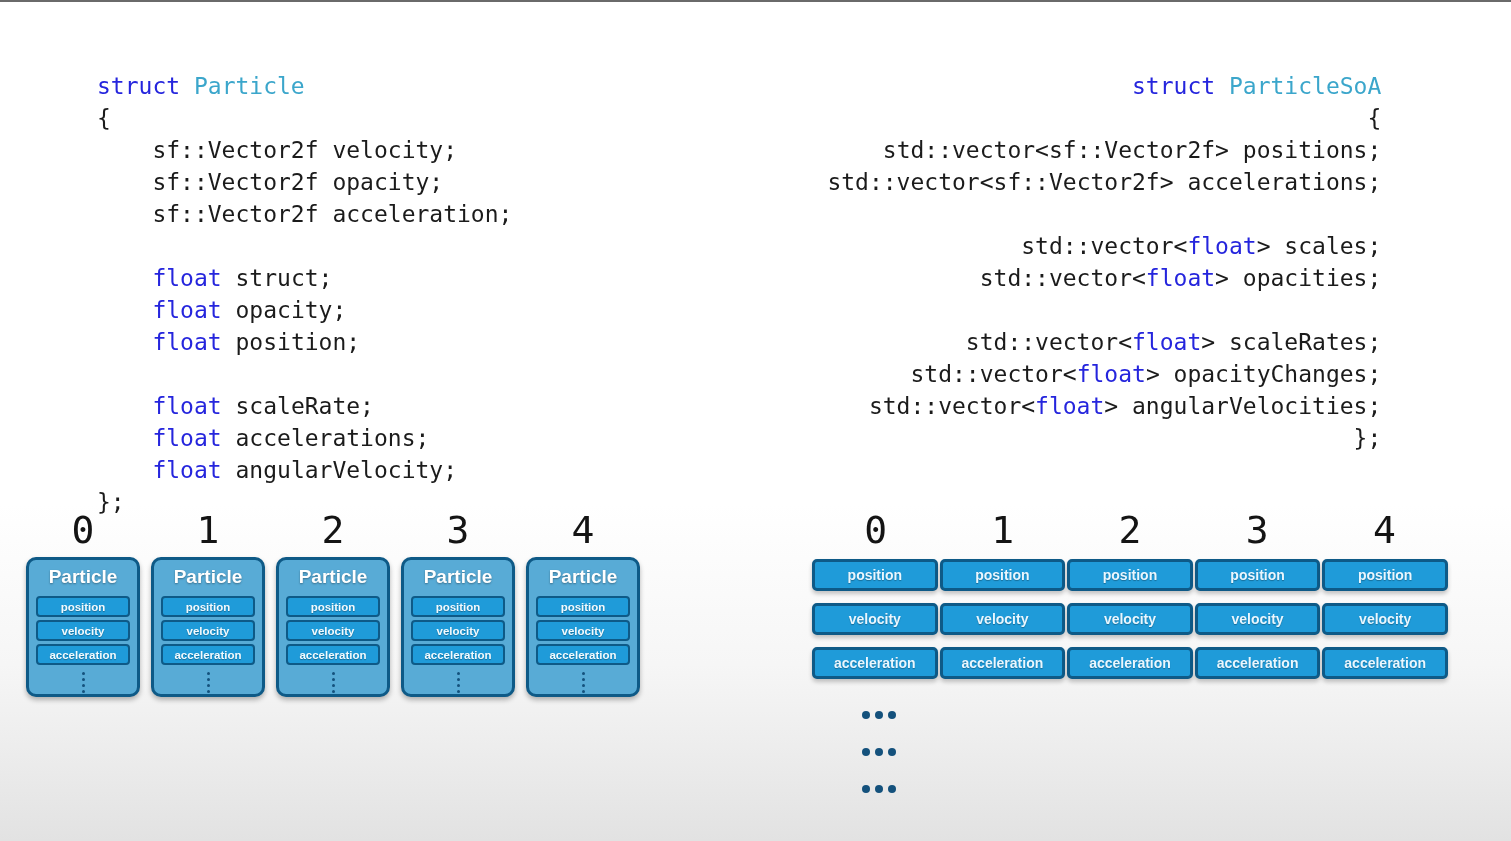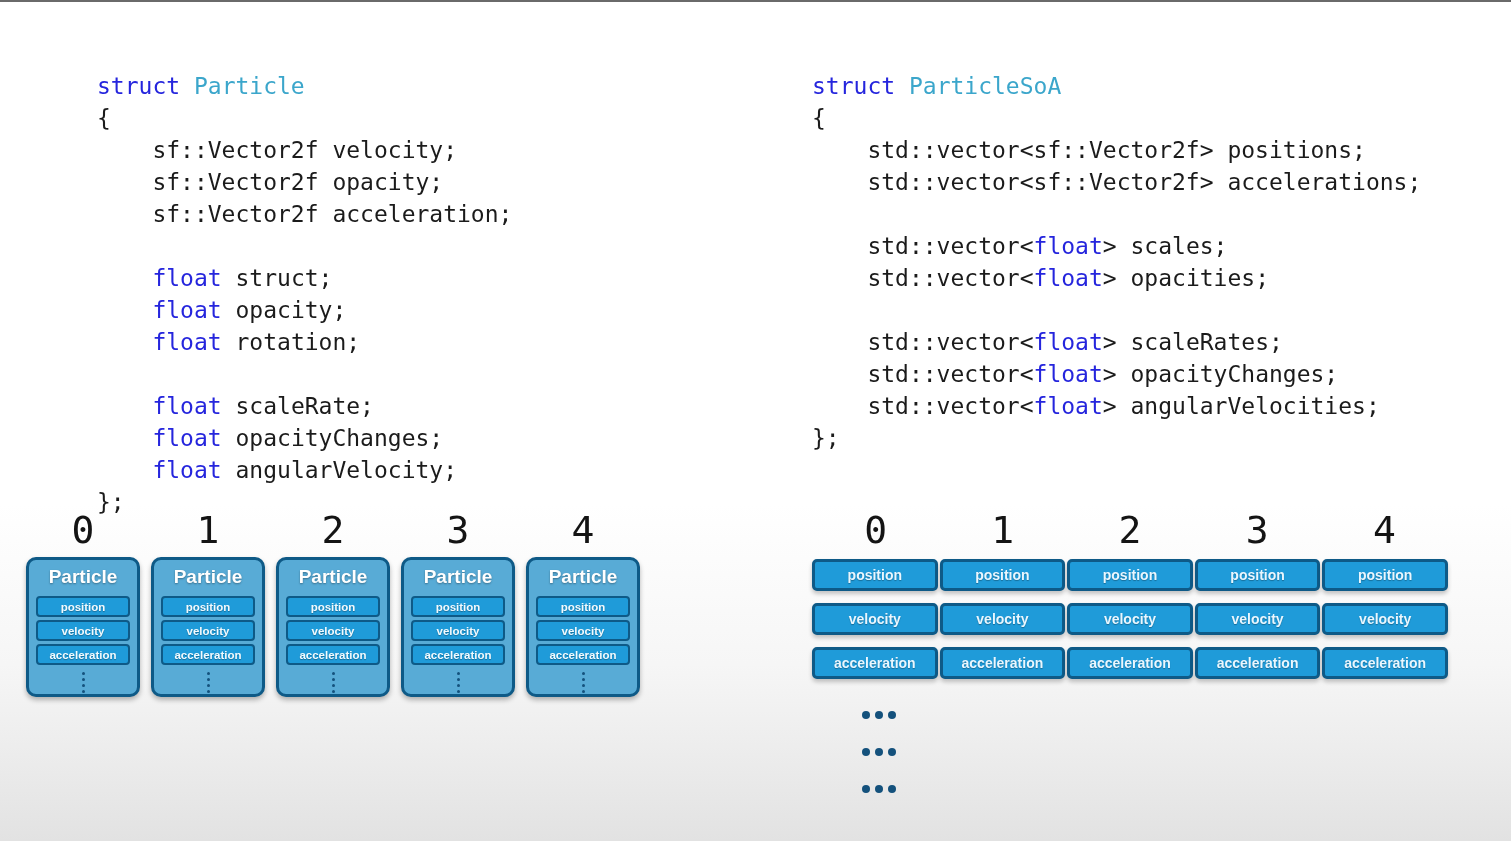--- a/index.html
+++ b/index.html
@@ -10,21 +10,21 @@
   }
   .topline { position:absolute; top:0; left:0; width:100%; height:2px; background:#1a1a1a; opacity:.65; }
 
   
   .code {
     position:absolute; top:26px;
     font-family:"DejaVu Sans Mono", monospace;
     font-size:23px; line-height:32px; color:var(--c-plain,#1b1b1b);margin-top:44px;
   }
   .code-aos { left:97px; }
-  .code-soa { left:812px; }
+  .code-soa { left:772px;text-align:right; }
   .code-line { height:32px; white-space:pre; }
   .tok-kw { color:var(--c-kw,#2525dd); }
   .tok-ty { color:var(--c-ty,#3ba6cb); }
   .tok-pl { color:var(--c-plain,#1b1b1b); }
 
   
   .idx-row { display:flex; margin-bottom:6px; }
   .idx {
     text-align:center; font-family:"DejaVu Sans Mono", monospace;
     font-size:38px; line-height:42px; color:#141414;
@@ -83,24 +83,24 @@
 
 <div class="code code-aos">
     <div class="code-line"><span class="tok-kw">struct </span><span class="tok-ty">Particle</span></div>
     <div class="code-line"><span class="tok-pl">{</span></div>
     <div class="code-line"><span class="tok-pl">    sf::Vector2f velocity;</span></div>
     <div class="code-line"><span class="tok-pl">    sf::Vector2f opacity;</span></div>
     <div class="code-line"><span class="tok-pl">    sf::Vector2f acceleration;</span></div>
     <div class="code-line"></div>
     <div class="code-line"><span class="tok-pl">    </span><span class="tok-kw">float</span><span class="tok-pl"> struct;</span></div>
     <div class="code-line"><span class="tok-pl">    </span><span class="tok-kw">float</span><span class="tok-pl"> opacity;</span></div>
-    <div class="code-line"><span class="tok-pl">    </span><span class="tok-kw">float</span><span class="tok-pl"> rotation;</span></div>
+    <div class="code-line"><span class="tok-pl">    </span><span class="tok-kw">float</span><span class="tok-pl"> position;</span></div>
     <div class="code-line"></div>
     <div class="code-line"><span class="tok-pl">    </span><span class="tok-kw">float</span><span class="tok-pl"> scaleRate;</span></div>
-    <div class="code-line"><span class="tok-pl">    </span><span class="tok-kw">float</span><span class="tok-pl"> opacityChanges;</span></div>
+    <div class="code-line"><span class="tok-pl">    </span><span class="tok-kw">float</span><span class="tok-pl"> accelerations;</span></div>
     <div class="code-line"><span class="tok-pl">    </span><span class="tok-kw">float</span><span class="tok-pl"> angularVelocity;</span></div>
     <div class="code-line"><span class="tok-pl">};</span></div>
   </div>
 <div class="code code-soa">
     <div class="code-line"><span class="tok-kw">struct </span><span class="tok-ty">ParticleSoA</span></div>
     <div class="code-line"><span class="tok-pl">{</span></div>
     <div class="code-line"><span class="tok-pl">    std::vector&lt;sf::Vector2f&gt; positions;</span></div>
     <div class="code-line"><span class="tok-pl">    std::vector&lt;sf::Vector2f&gt; accelerations;</span></div>
     <div class="code-line"></div>
     <div class="code-line"><span class="tok-pl">    std::vector&lt;</span><span class="tok-kw">float</span><span class="tok-pl">&gt; scales;</span></div>

